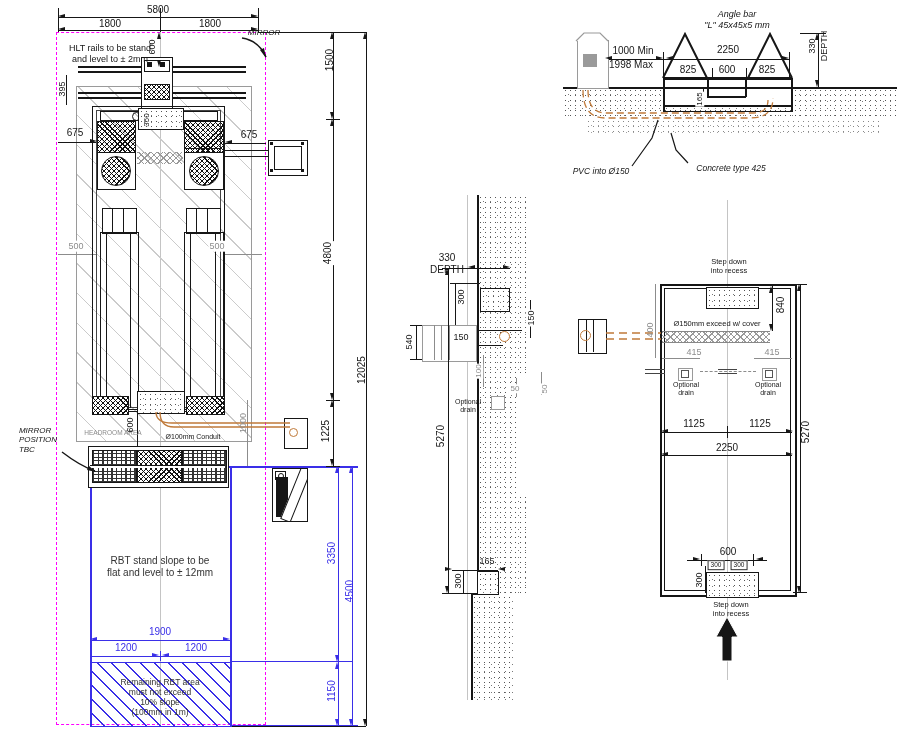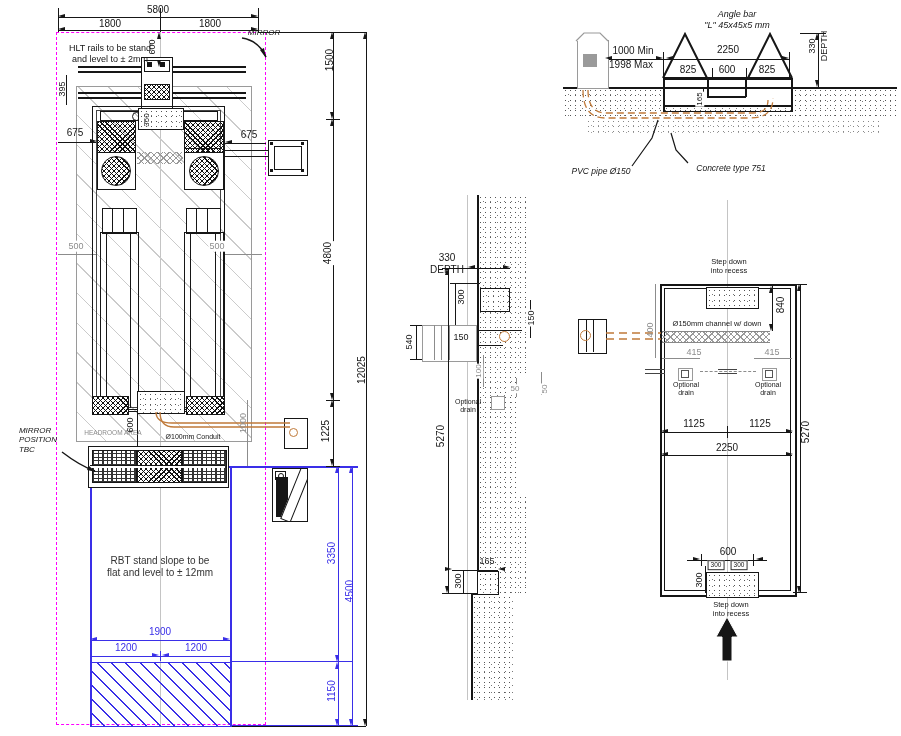--- a/index.html
+++ b/index.html
@@ -337,38 +337,42 @@
 POSITION
 TBC</span>
     <span class="lb ink" style="left: 160px; top: 567px; font-size: 10px;">RBT stand slope to be
 flat and level to ± 12mm</span>
     <span class="lb bl" style="left: 160px; top: 632px; font-size: 10px;">1900</span>
     <span class="lb bl" style="left: 126px; top: 648px; font-size: 10px;">1200</span>
     <span class="lb bl" style="left: 196px; top: 648px; font-size: 10px;">1200</span>
     <span class="lb bl rt" style="left: 332px; top: 553px; font-size: 10px;">3350</span>
     <span class="lb bl rt" style="left: 350px; top: 591px; font-size: 10px;">4500</span>
     <span class="lb bl rt" style="left: 332px; top: 691px; font-size: 10px;">1150</span>
+    <span class="lb ink" style="left: 160px; top: 697px; font-size: 8.5px;">Remaining RBT area
+must not exceed
+10% slope
+(100mm in 1m)</span>
     <span class="lb" style="left: 447px; top: 264px; font-size: 10px;">330
 DEPTH</span>
     <span class="lb rt" style="left: 461px; top: 297px; font-size: 9px;">300</span>
     <span class="lb bgw rt" style="left: 531px; top: 318px; font-size: 9px;">150</span>
     <span class="lb rt" style="left: 409px; top: 342px; font-size: 9px;">540</span>
     <span class="lb" style="left: 461px; top: 337px; font-size: 9px;">150</span>
     <span class="lb g bgw rt" style="left: 479px; top: 371px; font-size: 8px;">100</span>
     <span class="lb g bgw" style="left: 515px; top: 389px; font-size: 8px;">50</span>
     <span class="lb g bgw rt" style="left: 545px; top: 389px; font-size: 8px;">50</span>
     <span class="lb" style="left: 468px; top: 406px; font-size: 7px;">Optional
 drain</span>
     <span class="lb rt" style="left: 441px; top: 436px; font-size: 10px;">5270</span>
     <span class="lb" style="left: 487px; top: 561px; font-size: 9px;">165</span>
     <span class="lb rt" style="left: 458px; top: 581px; font-size: 9px;">300</span>
     <span class="lb" style="left: 729px; top: 267px; font-size: 7.5px;">Step down
 into recess</span>
     <span class="lb rt" style="left: 781px; top: 305px; font-size: 10px;">840</span>
-    <span class="lb" style="left: 717px; top: 324px; font-size: 7.5px;">Ø150mm channel w/ down</span>
+    <span class="lb" style="left: 717px; top: 324px; font-size: 7.5px;">Ø150mm exceed w/ cover</span>
     <span class="lb g rt" style="left: 650px; top: 330px; font-size: 9px;">400</span>
     <span class="lb g" style="left: 694px; top: 352px; font-size: 9px;">415</span>
     <span class="lb g" style="left: 772px; top: 352px; font-size: 9px;">415</span>
     <span class="lb" style="left: 686px; top: 389px; font-size: 7px;">Optional
 drain</span>
     <span class="lb" style="left: 768px; top: 389px; font-size: 7px;">Optional
 drain</span>
     <span class="lb" style="left: 694px; top: 424px; font-size: 10px;">1125</span>
     <span class="lb" style="left: 760px; top: 424px; font-size: 10px;">1125</span>
     <span class="lb" style="left: 727px; top: 448px; font-size: 10px;">2250</span>
@@ -383,15 +387,15 @@
 "L" 45x45x5 mm</span>
     <span class="lb" style="left: 633px; top: 51px; font-size: 10px;">1000 Min</span>
     <span class="lb" style="left: 631px; top: 65px; font-size: 10px;">1998 Max</span>
     <span class="lb" style="left: 728px; top: 50px; font-size: 10px;">2250</span>
     <span class="lb" style="left: 688px; top: 70px; font-size: 10px;">825</span>
     <span class="lb" style="left: 727px; top: 70px; font-size: 10px;">600</span>
     <span class="lb" style="left: 767px; top: 70px; font-size: 10px;">825</span>
     <span class="lb rt" style="left: 812px; top: 46px; font-size: 9px;">330</span>
     <span class="lb rt" style="left: 824px; top: 46px; font-size: 9px;">DEPTH</span>
     <span class="lb bgw rt" style="left: 700px; top: 99px; font-size: 8px;">165</span>
-    <span class="lb i" style="left: 601px; top: 171px; font-size: 8.5px;">PVC pipe Ø150</span>
-    <span class="lb i" style="left: 731px; top: 168px; font-size: 8.5px;">Concrete type 751</span>
+    <span class="lb i" style="left: 601px; top: 171px; font-size: 8.5px;">PVC into Ø150</span>
+    <span class="lb i" style="left: 731px; top: 168px; font-size: 8.5px;">Concrete type 425</span>
   </div>
 
 </body></html>

